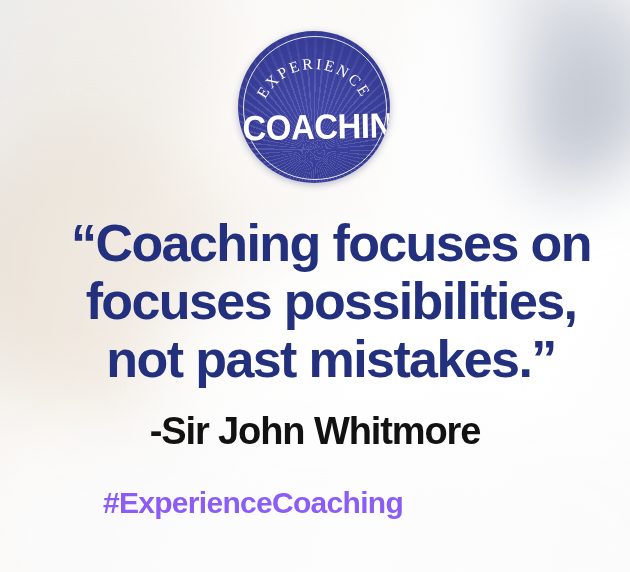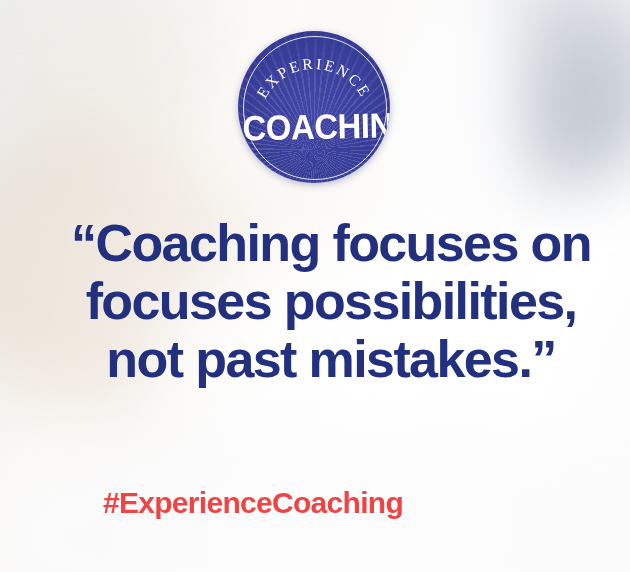--- a/index.html
+++ b/index.html
@@ -174,21 +174,21 @@
     line-height: 46px;
     letter-spacing: -1.1px;
   }
 
   .hashtag {
     position: absolute;
     left: 0;
     top: 485px;
     width: 506px;
     text-align: center;
-    color: #ef4444;
+    color: #8b5cf6;
     font-family: "Liberation Sans", sans-serif;
     font-weight: bold;
     font-size: 30px;
     line-height: 36px;
     letter-spacing: -0.7px;
   }
 </style>
 </head>
 <body>
 
@@ -221,16 +221,17 @@
     </div>
     <div class="logo-word">COACHING</div>
   </div>
 
   <div class="quote">
     <span class="quote-line">“Coaching focuses on</span>
     <span class="quote-line">focuses possibilities,</span>
     <span class="quote-line">not past mistakes.”</span>
   </div>
 
+  <div class="attribution">-Sir John Whitmore</div>
 
   <div class="hashtag">#ExperienceCoaching</div>
 
 </div>
 
 </body></html>

